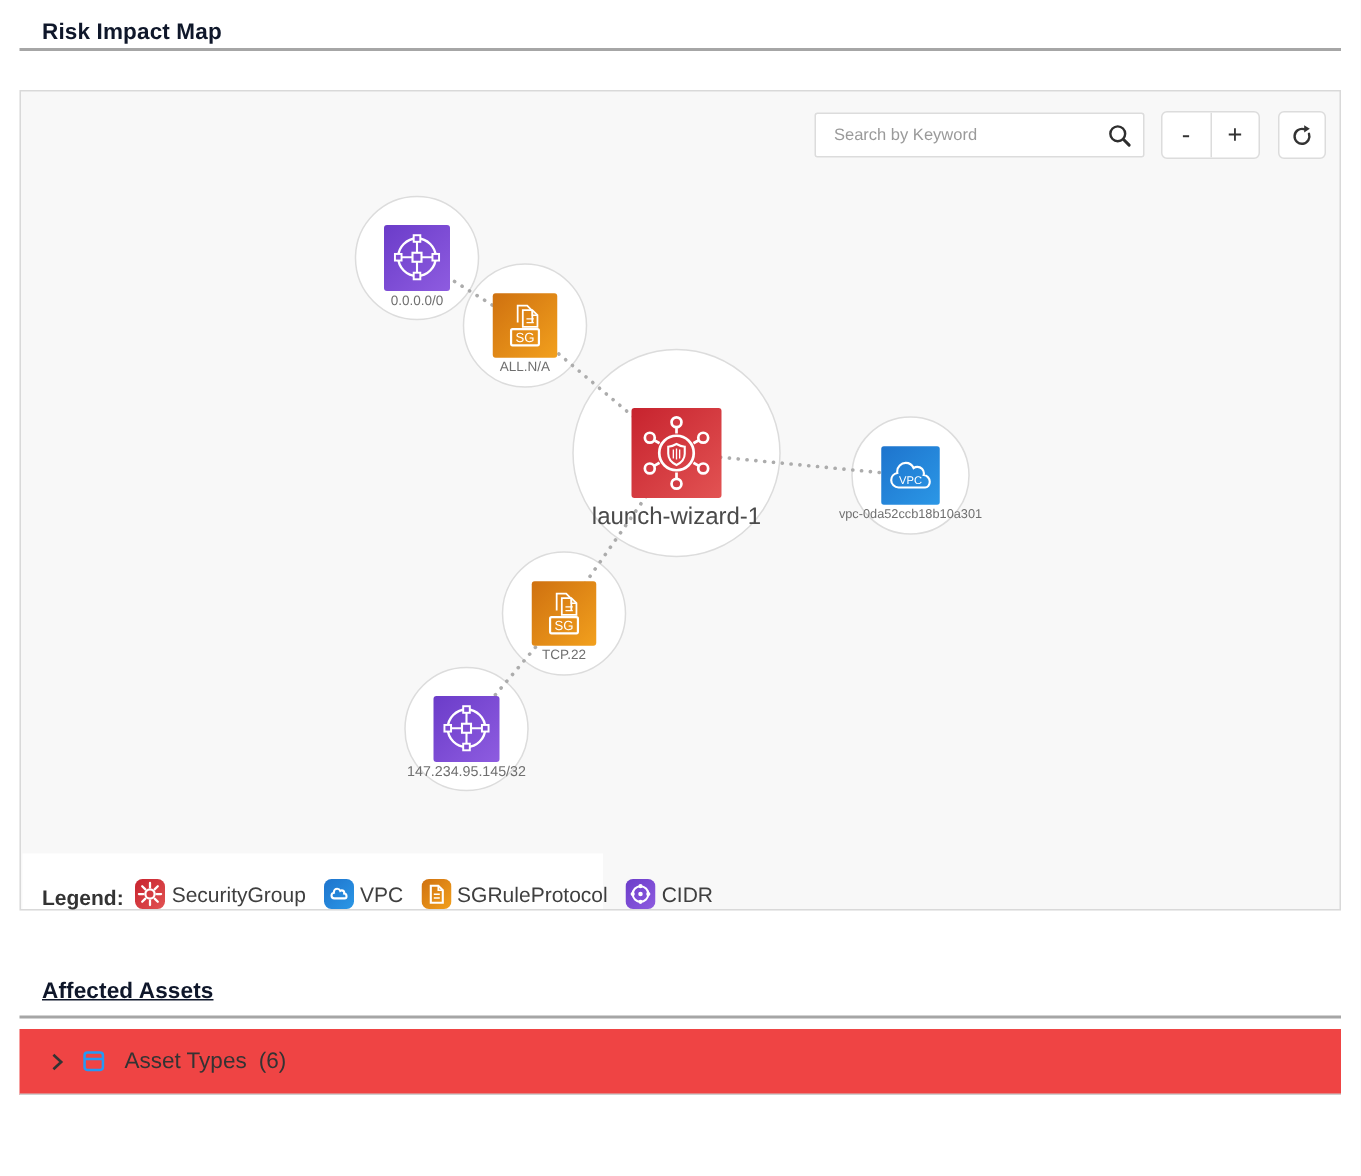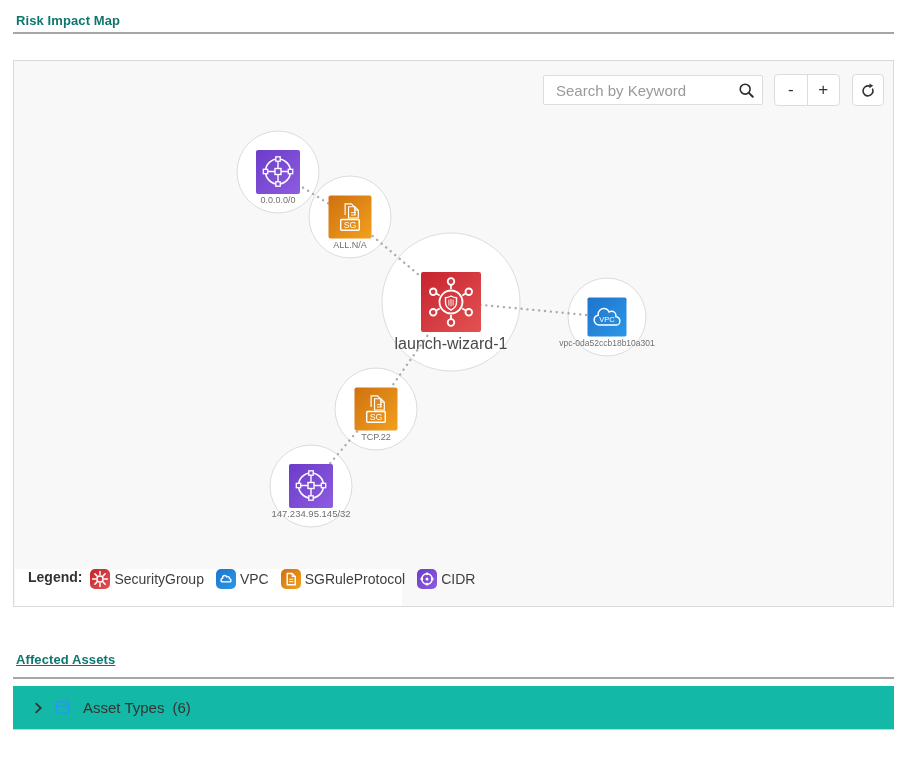--- a/index.html
+++ b/index.html
@@ -1,40 +1,40 @@
 <!DOCTYPE html>
 <html><head>
 <meta charset="utf-8">
 <style>
   html,body{margin:0;padding:0;}
   body{
     position:relative;width:907px;height:784px;overflow:hidden;background:#fff;
     font-family:"Liberation Sans",sans-serif;color:#333;
   }
-  .sec-title{position:absolute;left:16px;font-size:13px;font-weight:700;color:#0f766e;letter-spacing:.1px;}
+  .sec-title{position:absolute;left:28px;font-size:15px;font-weight:700;color:#0f172a;letter-spacing:.1px;}
   #page-title{top:13px;}
   #assets-title{top:652px;text-decoration:underline;}
   .rule{position:absolute;left:13px;width:881px;height:2px;background:#a6a6a6;}
   #title-rule{top:32px;}
   #assets-rule{top:677px;}
 
   .map-panel{
     position:absolute;left:13px;top:60px;width:879px;height:545px;
     background:#f8f8f8;border:1px solid #d9d9d9;
   }
   #gsvg{position:absolute;left:0;top:0;}
   #gsvg text{font-family:"Liberation Sans",sans-serif;}
 
   .search-box{
     position:absolute;left:529px;top:14px;width:220px;height:30px;background:#fff;
     border:1px solid #dcdcdc;border-radius:2px;display:flex;align-items:center;box-sizing:border-box;
   }
   .search-box input{
     flex:1;min-width:0;border:none;outline:none;background:transparent;
-    padding:0 0 0 12px;font-size:15px;color:#333;font-family:inherit;
+    padding:0 0 0 12px;font-size:11px;color:#333;font-family:inherit;
   }
   .search-box input::placeholder{color:#9a9a9a;}
   .search-icon{width:32px;display:flex;align-items:center;justify-content:center;cursor:pointer;}
 
   .zoomgrp{
     position:absolute;left:760px;top:13px;width:66px;height:32px;background:#fff;
     border:1px solid #dcdcdc;border-radius:4px;display:flex;box-sizing:border-box;overflow:hidden;
   }
   .zbtn{
     flex:1;display:flex;align-items:center;justify-content:center;background:none;border:none;
@@ -42,30 +42,30 @@
   }
   .zbtn.first{border-right:1px solid #dcdcdc;}
   .refresh-btn{
     position:absolute;left:838px;top:13px;width:32px;height:32px;background:#fff;
     border:1px solid #dcdcdc;border-radius:4px;display:flex;align-items:center;justify-content:center;
     cursor:pointer;padding:0;box-sizing:border-box;
   }
 
   .legend{
     position:absolute;left:1px;top:508px;width:387px;height:37px;background:#fff;
-    display:flex;align-items:flex-start;padding-left:13px;box-sizing:border-box;font-size:14px;color:#3f3f3f;
+    display:flex;align-items:flex-end;padding-left:13px;box-sizing:border-box;font-size:14px;color:#3f3f3f;
   }
   .legend b{font-weight:700;color:#333;margin-right:8px;}
   .legend-item{display:flex;align-items:center;margin-right:12px;white-space:nowrap;}
   .legend-item svg{margin-right:4px;flex:none;}
 
   #asset-rows{position:absolute;left:13px;top:679px;width:881px;padding-top:7px;box-sizing:border-box;}
   .asset-row{
     height:43px;display:flex;align-items:center;border-bottom:1px solid #cfcfcf;
-    padding-left:17px;cursor:pointer;background:#14b8a6;
+    padding-left:17px;cursor:pointer;background:#ef4444;
   }
   .asset-row .chev{margin-right:8px;flex:none;}
   .asset-row .ricon{margin-right:12px;flex:none;}
   .arl{font-size:15px;color:#333;}
   .arc{font-size:15px;color:#333;margin-left:8px;}
 </style>
 </head>
 <body>
 
 <div id="page-title" class="sec-title">Risk Impact Map</div>

